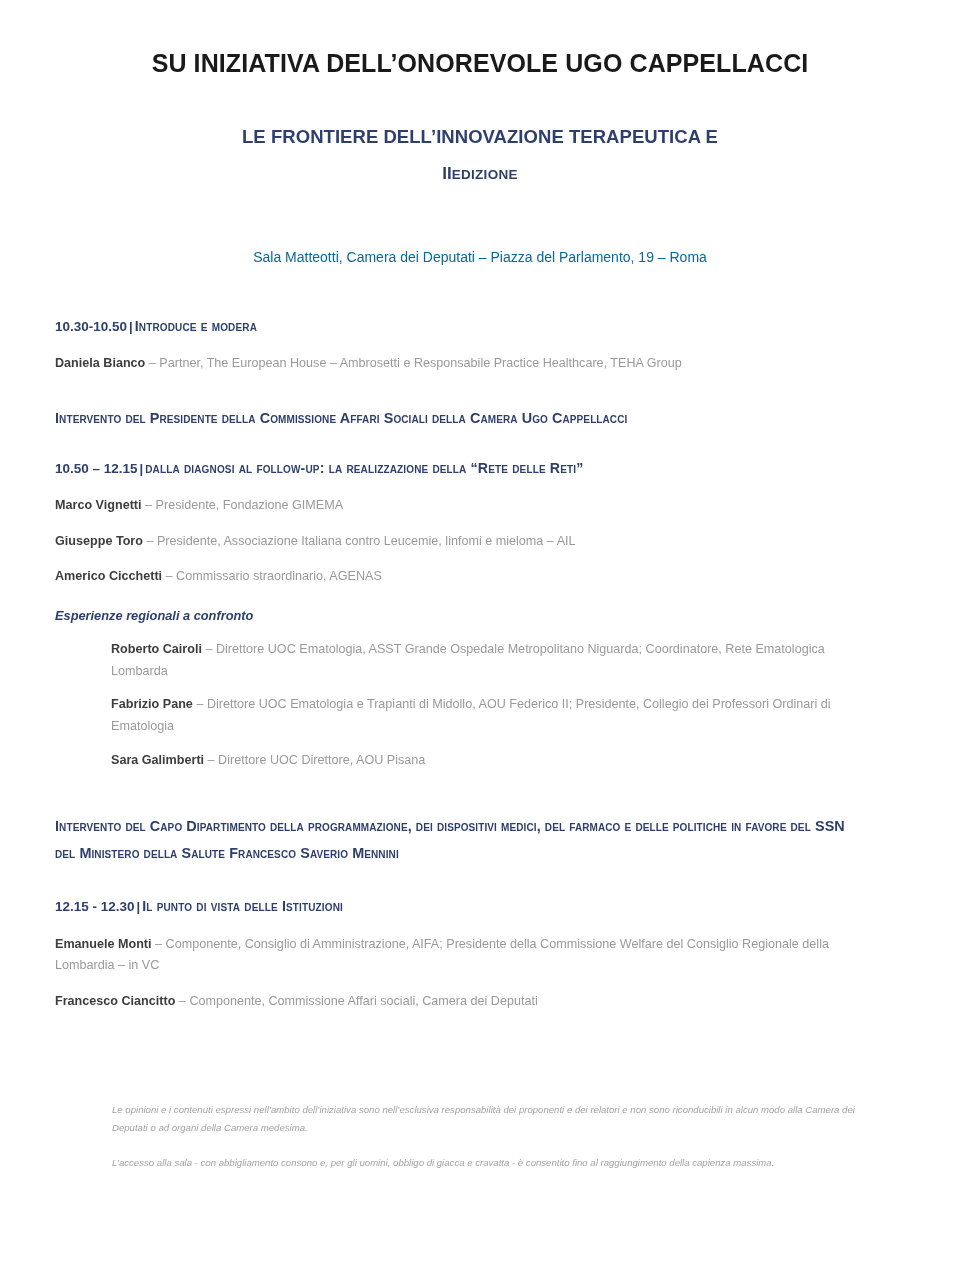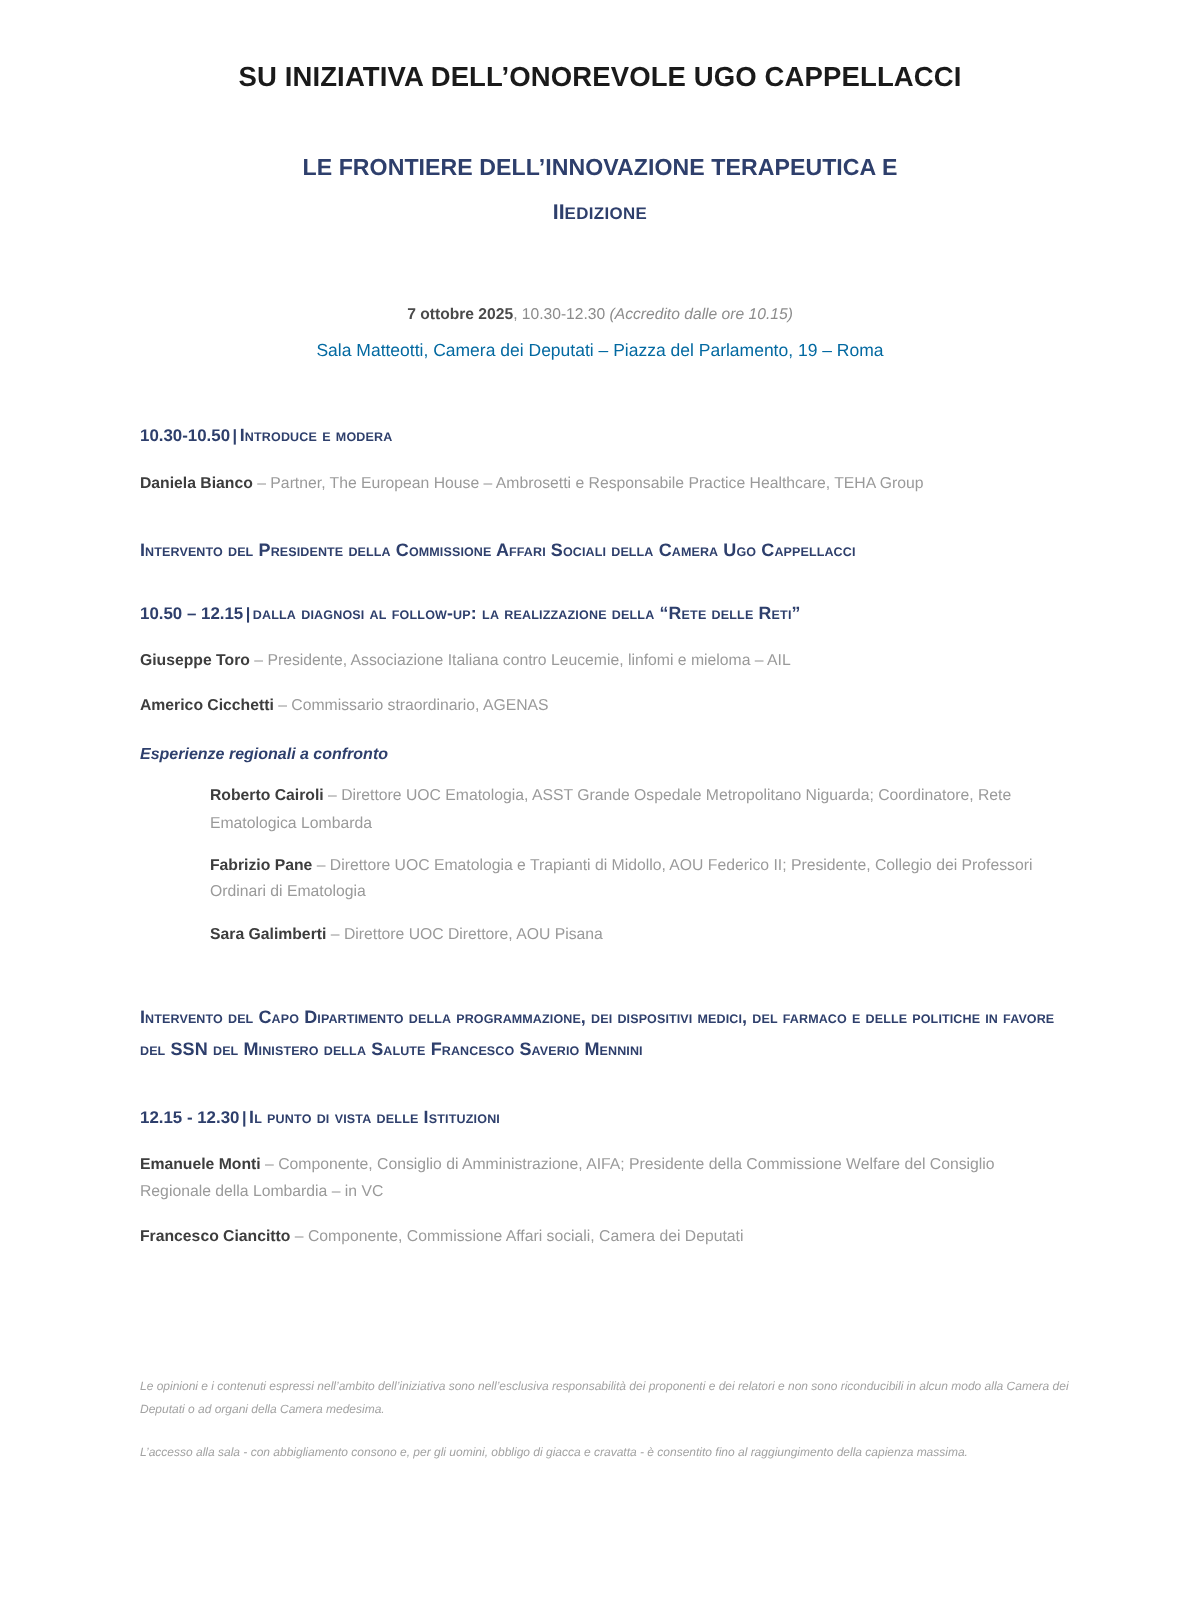--- a/index.html
+++ b/index.html
@@ -20,21 +20,21 @@
     padding: 0;
     overflow: hidden;
   }
 
   
   .header {
     padding-top: 48px;
     text-align: center;
   }
   .promoter-line {
-    font-size: 22px;
+    font-size: 25px;
     font-weight: bold;
     color: #1a1a1a;
     letter-spacing: 0.1px;
     line-height: 1.25;
   }
   .event-title {
     margin-top: 44px;
     font-size: 18.5px;
     font-weight: bold;
     color: #2e3f6c;
@@ -75,21 +75,21 @@
     font-style: italic;
   }
   .whenwhere .venue {
     color: #0369a1;
     font-size: 14px;
   }
 
   
   .program {
     margin-top: 44px;
-    padding: 0 112px 0 112px;
+    padding: 0 112px 0 55px;
   }
 
   .slot {
     color: #2e3f6c;
     font-weight: bold;
     font-size: 13px;
     margin-top: 24px;
     margin-bottom: 16px;
     line-height: 1.5;
   }
@@ -174,42 +174,42 @@
     <div class="event-title">
       <span class="line">LE FRONTIERE DELL’INNOVAZIONE TERAPEUTICA E</span>
     </div>
 
     <div class="edition">
       <span class="numeral">II</span><span class="word">EDIZIONE</span>
     </div>
   </div>
 
   <div class="whenwhere">
-    <div>
-      <span class="date-strong">7 ottobre 2025</span><span>, 10.30-12.30 </span><span class="accredito">(Accredito dalle ore 10.15)</span>
-    </div>
     <div class="venue">Sala Matteotti, Camera dei Deputati – Piazza del Parlamento, 19 – Roma</div>
   </div>
 
   <div class="program">
 
     <div class="slot">
       <span class="time">10.30-10.50</span><span class="sep">|</span><span class="smallcaps">Introduce e modera</span>
     </div>
 
     <div class="person">
       <span class="name">Daniela Bianco</span><span class="role"> – Partner, The European House – Ambrosetti e Responsabile Practice Healthcare, TEHA Group</span>
     </div>
 
     <div class="intervento">Intervento del Presidente della Commissione Affari Sociali della Camera Ugo Cappellacci</div>
 
     <div class="slot">
       <span class="time">10.50 – 12.15</span><span class="sep">|</span><span class="smallcaps">dalla diagnosi al follow-up: la realizzazione della “Rete delle Reti”</span>
     </div>
 
+    <div class="person">
+      <span class="name">Marco Vignetti</span><span class="role"> – Presidente, Fondazione GIMEMA</span>
+    </div>
     <div class="person">
       <span class="name">Giuseppe Toro</span><span class="role"> – Presidente, Associazione Italiana contro Leucemie, linfomi e mieloma – AIL</span>
     </div>
     <div class="person">
       <span class="name">Americo Cicchetti</span><span class="role"> – Commissario straordinario, AGENAS</span>
     </div>
 
     <div class="subsection">Esperienze regionali a confronto</div>
 
     <div class="person indented">

